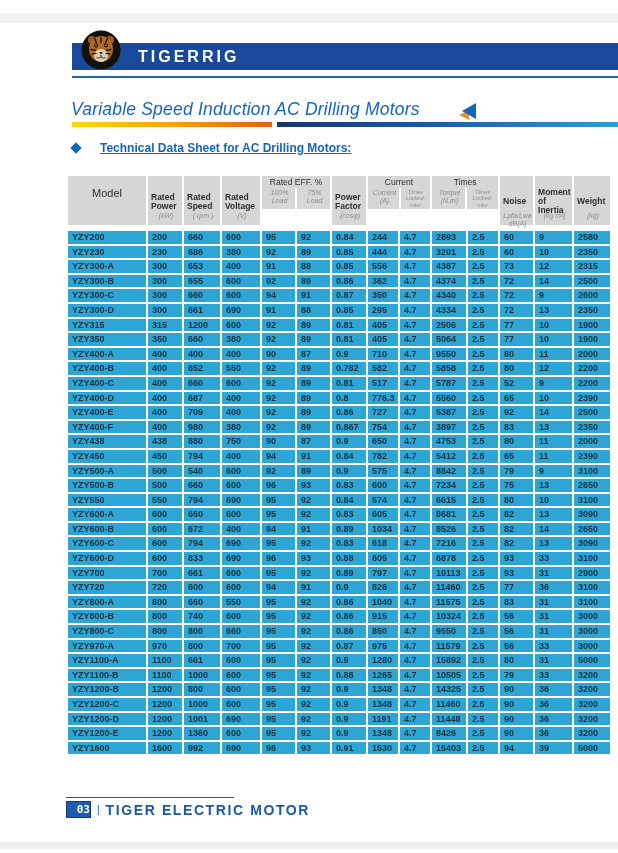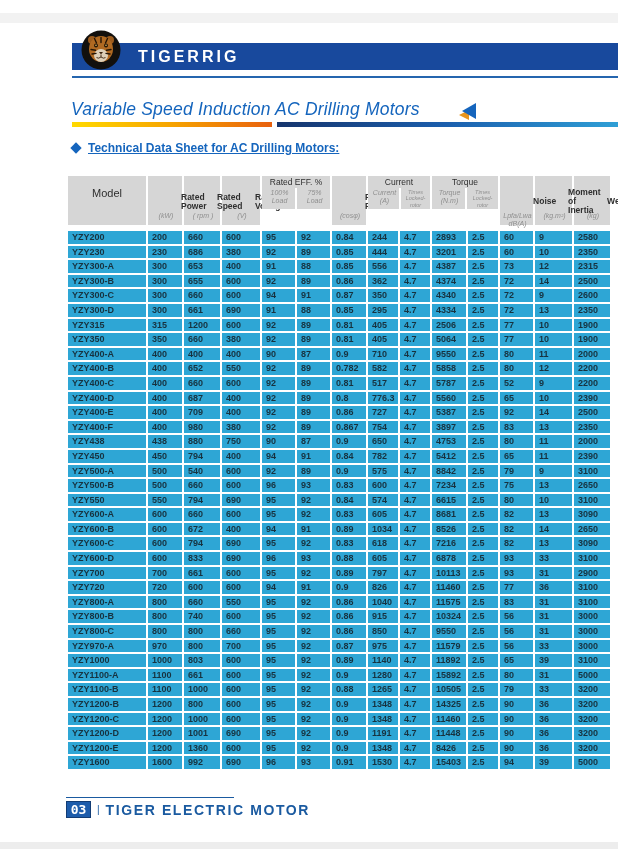--- a/index.html
+++ b/index.html
@@ -14,40 +14,40 @@
   .banner-underline{position:absolute;left:72px;top:76px;width:546px;height:2px;background:#2565ae;}
 
   .title{position:absolute;left:71px;top:99px;font-size:17.5px;color:#1565bd;letter-spacing:0.2px;font-style:italic;}
   .title-arrow{position:absolute;left:457px;top:103px;width:22px;height:17px;}
   .title-arrow .tri-orange{position:absolute;left:2px;top:7px;width:0;height:0;border-top:5px solid transparent;border-bottom:5px solid transparent;border-right:10px solid #e8951e;}
   .title-arrow .tri-blue{position:absolute;left:5px;top:0;width:0;height:0;border-top:8px solid transparent;border-bottom:8px solid transparent;border-right:14px solid #1565bd;}
 
   .bar-left{position:absolute;left:72px;top:122px;width:200px;height:5px;background:linear-gradient(to right,#ffd900,#f6a300,#e8600e);}
   .bar-right{position:absolute;left:277px;top:122px;width:341px;height:5px;background:linear-gradient(to right,#16356d,#1b5fae,#2f9fd6);}
 
-  .section{position:absolute;left:72px;top:141px;display:flex;align-items:center;gap:8px;}
+  .section{position:absolute;left:72px;top:141px;display:flex;align-items:center;gap:20px;}
   .diamond{width:8px;height:8px;background:#1565bd;transform:rotate(45deg);flex:0 0 auto;}
   .section-text{font-size:12px;font-weight:bold;color:#1565bd;text-decoration:underline;}
 
   .table-wrap{position:absolute;left:66px;top:174px;width:546px;}
   table{border-collapse:separate;border-spacing:2px;table-layout:fixed;width:546px;}
   thead th{background:#d6d6d6;padding:0;vertical-align:top;height:33px;font-weight:normal;border-bottom:4px solid #fff;}
   thead th.group-cell{background:transparent;}
   .hmodel{height:33px;display:flex;align-items:center;justify-content:center;font-size:11px;color:#2e2e2e;}
-  .hmain{height:19px;display:flex;align-items:center;padding:16px 1px 0 3px;font-size:8.5px;font-weight:bold;color:#2f2f2f;line-height:1.05;text-align:left;margin-left:30px;}
+  .hmain{height:19px;display:flex;align-items:center;padding:16px 1px 0 3px;font-size:8.5px;font-weight:bold;color:#2f2f2f;line-height:1.05;text-align:left;}
   .hunit{height:14px;font-size:7px;font-style:italic;color:#8f8f8f;padding:1px 1px 0 3px;line-height:1.1;box-sizing:border-box;}
   .gmain{background:#d6d6d6;height:12px;font-size:8.5px;font-weight:normal;color:#2f2f2f;text-align:center;line-height:12px;}
   .gsubs{display:flex;gap:2px;height:21px;}
   .gsub{flex:1;background:#d6d6d6;font-size:7px;font-style:italic;color:#8f8f8f;padding:1px 1px 0 3px;line-height:1.1;overflow:hidden;}
   .gsub.tiny{font-size:5.5px;text-align:center;padding:1px 1px 0 1px;line-height:1.15;}
   tbody td{background:#2ea6d5;color:#17323f;font-size:9px;font-weight:bold;padding:0 0 0 4px;height:12.6px;text-align:left;white-space:nowrap;overflow:hidden;line-height:12.6px;}
 
   .footer-line{position:absolute;left:66px;top:797px;width:168px;height:1px;background:#1a5aa0;}
   .footer{position:absolute;left:66px;top:801px;display:flex;align-items:center;gap:6px;}
-  .page-badge{width:23px;height:15px;background:#1d5cab;border:1px solid #123c74;color:#fff;font-family:"DejaVu Sans Mono",monospace;font-size:13px;font-weight:bold;text-align:center;line-height:15px;box-sizing:content-box;}
+  .page-badge{width:23px;height:15px;background:#1d5cab;border:1px solid #123c74;color:#fff;font-family:"DejaVu Sans Mono",monospace;font-size:11px;font-weight:bold;text-align:right;line-height:15px;box-sizing:content-box;}
   .footer-sep{color:#1a5aa0;font-size:10px;line-height:15px;}
   .footer-text{color:#1a5aa0;font-size:14px;font-weight:bold;letter-spacing:1.6px;text-transform:uppercase;}
 </style>
 </head>
 <body>
 
 <div class="page">
   <div class="strip-top"></div>
   <div class="strip-bottom"></div>
 
@@ -133,21 +133,21 @@
             <div class="hunit">(cosφ)</div>
           </th>
           <th colspan="2" class="group-cell">
             <div class="gmain">Current</div>
             <div class="gsubs">
               <div class="gsub">Current (A)</div>
               <div class="gsub tiny">Times Locked-rotor Current</div>
             </div>
           </th>
           <th colspan="2" class="group-cell">
-            <div class="gmain">Torque</div>
+            <div class="gmain">Times</div>
             <div class="gsubs">
               <div class="gsub">Torque (N.m)</div>
               <div class="gsub tiny">Times Locked-rotor Torque</div>
             </div>
           </th>
           <th>
             <div class="hmain">Noise</div>
             <div class="hunit">Lpfa/Lwa dB(A)</div>
           </th>
           <th>
@@ -619,36 +619,20 @@
             <td>0.87</td>
             <td>975</td>
             <td>4.7</td>
             <td>11579</td>
             <td>2.5</td>
             <td>56</td>
             <td>33</td>
             <td>3000</td>
           </tr>
           <tr>
-            <td>YZY1000</td>
-            <td>1000</td>
-            <td>803</td>
-            <td>600</td>
-            <td>95</td>
-            <td>92</td>
-            <td>0.89</td>
-            <td>1140</td>
-            <td>4.7</td>
-            <td>11892</td>
-            <td>2.5</td>
-            <td>65</td>
-            <td>39</td>
-            <td>3100</td>
-          </tr>
-          <tr>
             <td>YZY1100-A</td>
             <td>1100</td>
             <td>661</td>
             <td>600</td>
             <td>95</td>
             <td>92</td>
             <td>0.9</td>
             <td>1280</td>
             <td>4.7</td>
             <td>15892</td>

